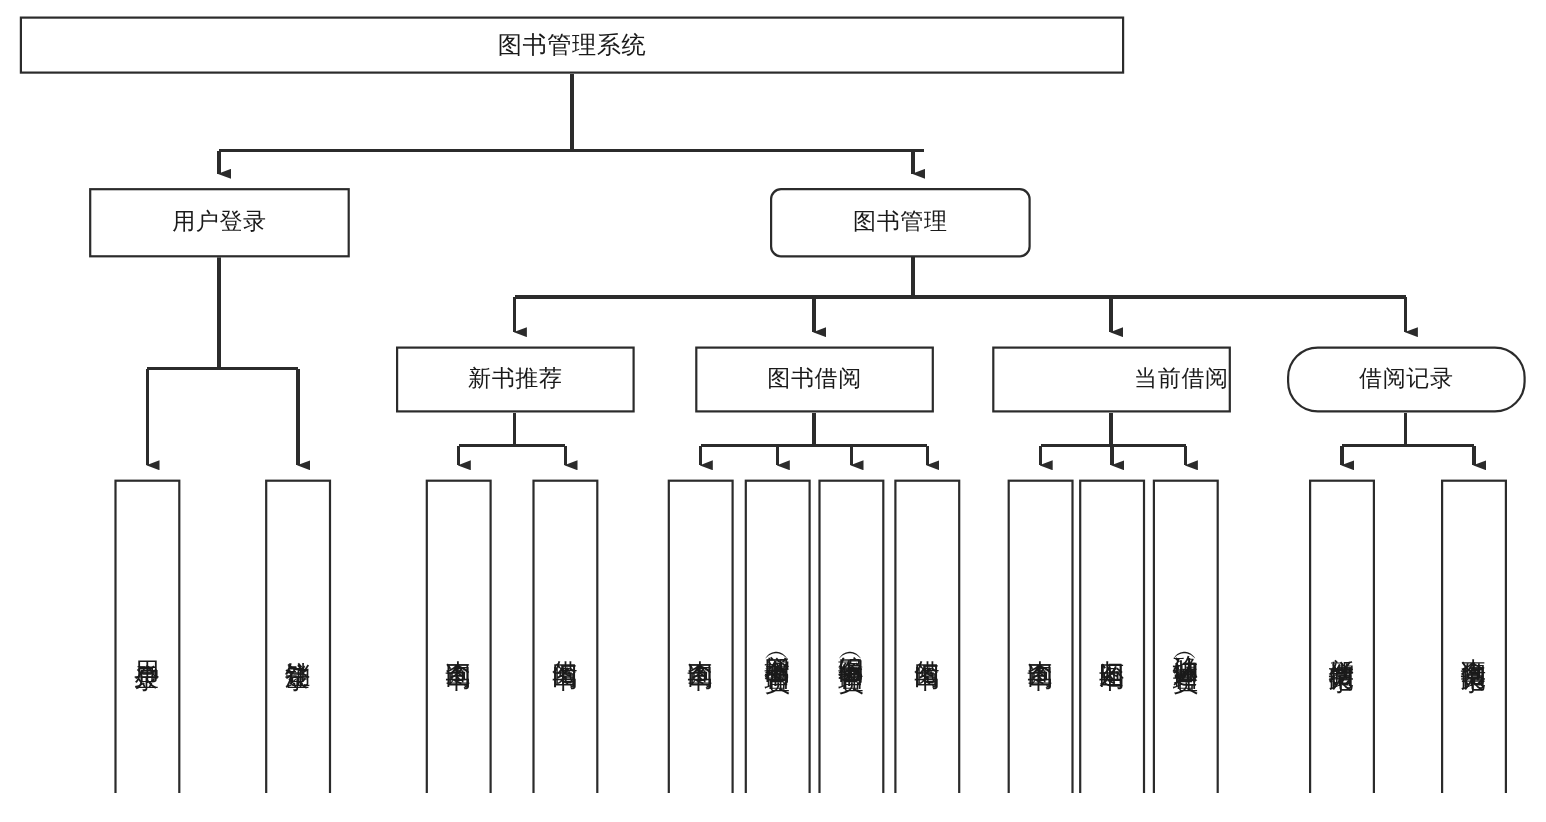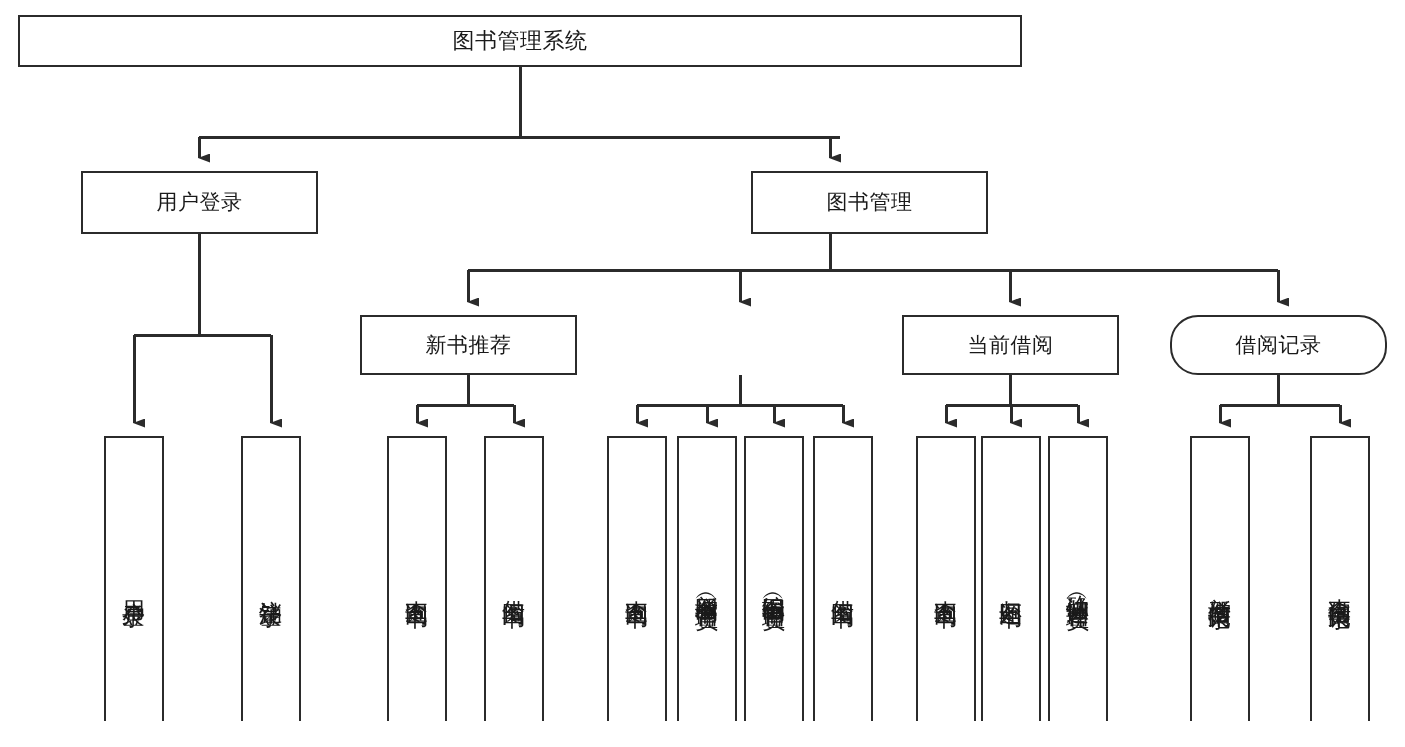--- a/index.html
+++ b/index.html
@@ -125,28 +125,31 @@
     </g>
   </svg>
 
   <div class="node-box node-horizontal node-root" style="left: 18px; top: 15px; width: 1004px; height: 52px;">
     <span class="node-label">图书管理系统</span>
   </div>
 
   <div class="node-box node-horizontal" style="left: 81px; top: 171px; width: 237px; height: 63px;">
     <span class="node-label">用户登录</span>
   </div>
-  <div class="node-box node-horizontal" style="left: 751px; top: 171px; width: 237px; height: 63px;">
+  <div class="node-box node-horizontal" style="left: 700px; top: 171px; width: 237px; height: 63px; border-radius: 10px;">
     <span class="node-label">图书管理</span>
   </div>
 
   <div class="node-box node-horizontal" style="left: 360px; top: 315px; width: 217px; height: 60px; align-items: center;">
     <span class="node-label">新书推荐</span>
   </div>
-  <div class="node-box node-horizontal" style="left: 902px; top: 315px; width: 217px; height: 60px;">
+  <div class="node-box node-horizontal" style="left: 632px; top: 315px; width: 217px; height: 60px;">
+    <span class="node-label">图书借阅</span>
+  </div>
+  <div class="node-box node-horizontal" style="left: 902px; top: 315px; width: 217px; height: 60px; justify-content: flex-end;">
     <span class="node-label">当前借阅</span>
   </div>
   <div class="node-box node-horizontal" style="left: 1170px; top: 315px; width: 217px; height: 60px; border-radius: 28px;">
     <span class="node-label">借阅记录</span>
   </div>
 
   <div class="node-box node-vertical" style="left: 104px; top: 436px; width: 60px; height: 299px;">
     <span class="node-label">用户登录</span>
   </div>
   <div class="node-box node-vertical" style="left: 241px; top: 436px; width: 60px; height: 299px;">

